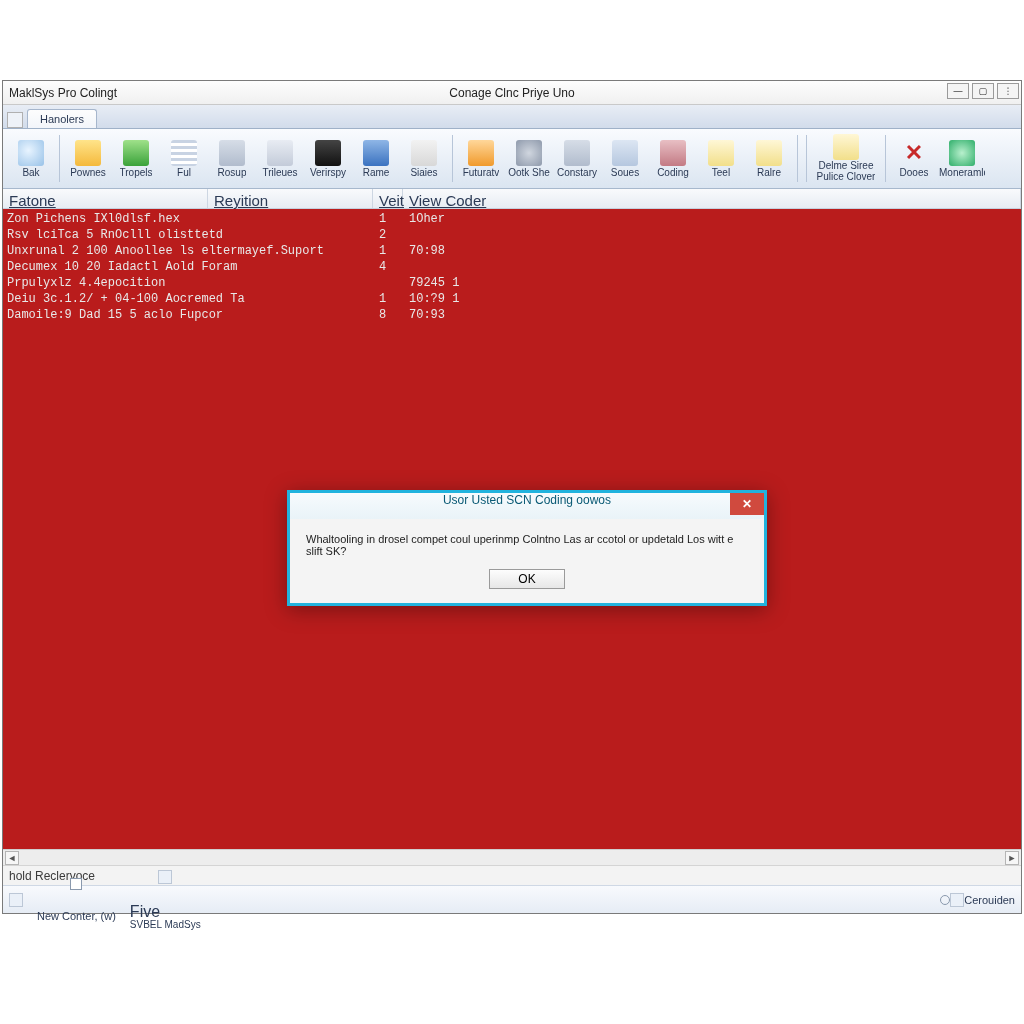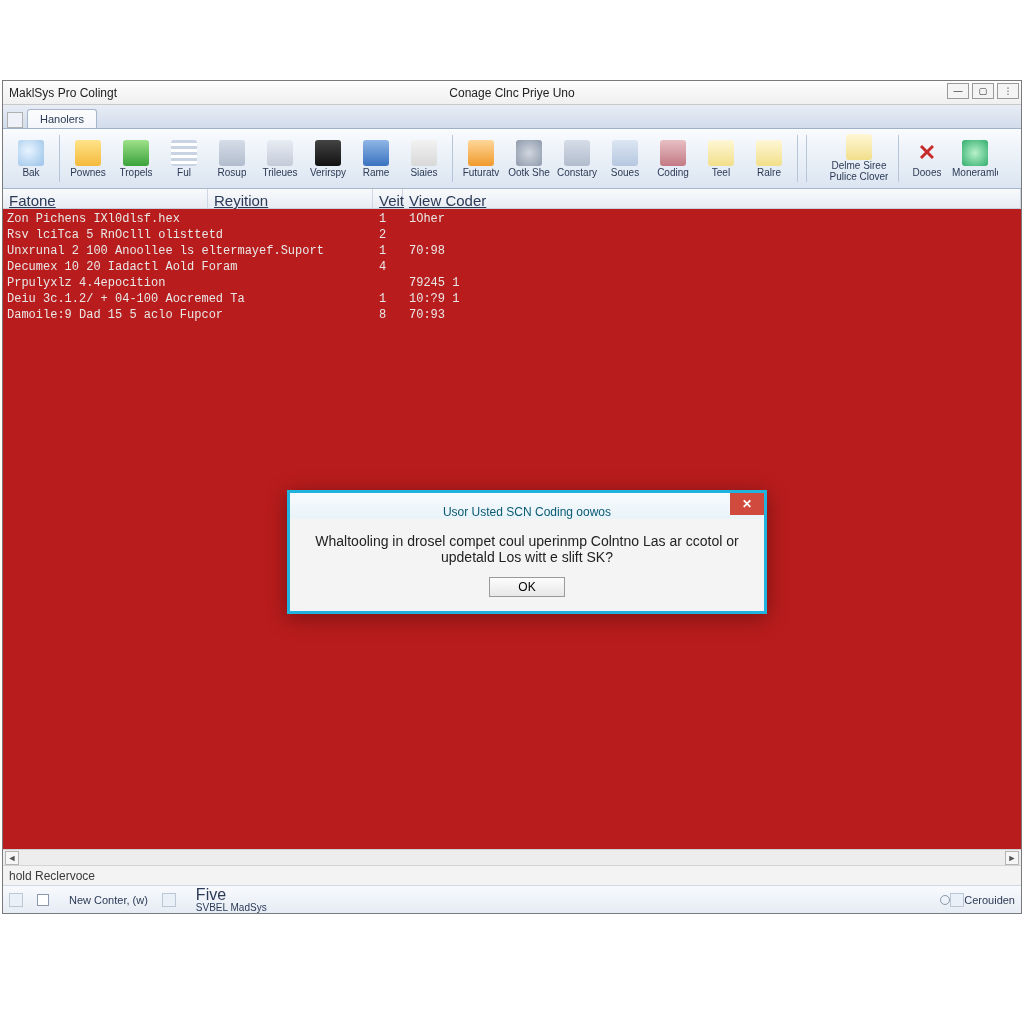--- a/index.html
+++ b/index.html
@@ -73,21 +73,21 @@
     padding: 2px 1px;
     border: 1px solid transparent; border-radius: 2px;
     cursor: default;
   }
   .tb-icon {
     width: 26px; height: 26px; border-radius: 3px;
     display: flex; align-items: center; justify-content: center;
     font-size: 14px;
   }
   .tb-label { font-size: 10px; color: #2b3a55; margin-top: 1px; white-space: nowrap; overflow: hidden; max-width: 46px; text-overflow: clip; }
-  .tb-big { width: 70px; margin-left: 13px; }
+  .tb-big { width: 70px; }
   .tb-big .tb-label { font-size: 10px; max-width: 68px; white-space: normal; text-align: center; line-height: 1.05; height: 22px; }
 
   .headers {
     height: 20px;
     background: linear-gradient(#f9fafc,#e7ecf3);
     border-bottom: 1px solid #c6d0de;
     display: flex;
   }
   .col {
     border-right: 1px solid #cdd6e2;
@@ -127,51 +127,51 @@
     display: flex; align-items: center; padding: 0 6px; font-size: 12px; color: #3a3a3a;
   }
   .taskbar {
     height: 28px; background: linear-gradient(#f8fafd,#e6ecf5);
     border-top: 1px solid #cfd8e5;
     display: flex; align-items: center; padding: 0 6px; gap: 10px;
     font-size: 11px; color: #2b3a55;
     justify-content: space-between;
   }
   .taskbar .left { display: flex; align-items: center; gap: 14px; }
-  .taskbar .tk-item { display: flex; align-items: center; gap: 20px; }
+  .taskbar .tk-item { display: flex; align-items: center; gap: 20px; flex-direction: column; }
   .mini-ico { width: 14px; height: 14px; border: 1px solid #bcc7d6; background: #eaf0f8; }
   .chk { width: 12px; height: 12px; border: 1px solid #8a99ad; background:#fff; }
   .taskbar .right { display:flex; align-items:center; gap:0; }
 
   
   .dialog {
     position: absolute;
     left: 287px; top: 490px;
     width: 480px;
     border: 3px solid #21b3de;
     background: #f0f0f0;
     box-shadow: 0 4px 20px rgba(0,0,0,.35);
   }
   .dlg-title {
     height: 26px;
     background: linear-gradient(#f7fbfd,#e9f3f8);
-    display: flex; align-items: flex-end; justify-content: center;
+    display: flex; align-items: flex-start; justify-content: center;
     position: relative;
     font-size: 12px; color: #0a5a75;
   }
   .dlg-close {
     position: absolute; right: 0; top: 0;
     width: 34px; height: 22px;
     background: #d04a3e; color: #fff;
     display: flex; align-items: center; justify-content: center;
     font-size: 12px; font-weight: bold;
   }
   .dlg-body {
     padding: 14px 16px 8px 16px;
-    font-size: 14px; color: #222; text-align: center;
+    font-size: 11px; color: #222; 
     background: #f4f4f4;
   }
   .dlg-actions { text-align: center; padding: 4px 0 14px 0; background:#f4f4f4; }
   .dlg-ok {
     border: 1px solid #9a9a9a; background: linear-gradient(#fdfdfd,#e7e7e7);
     padding: 2px 28px; font-size: 12px;
   }
 
   
   .left-gutter {

